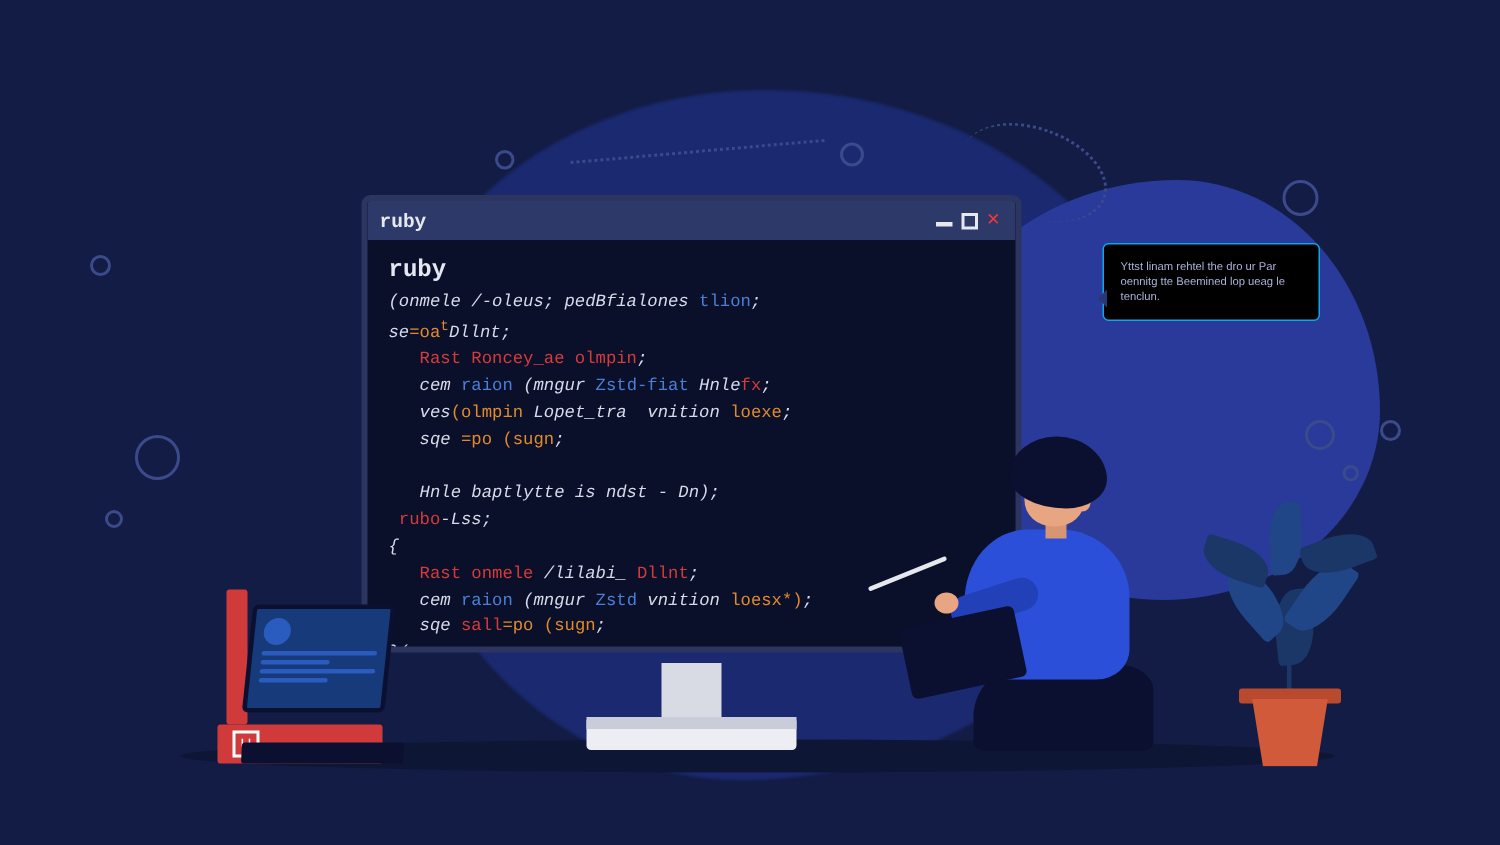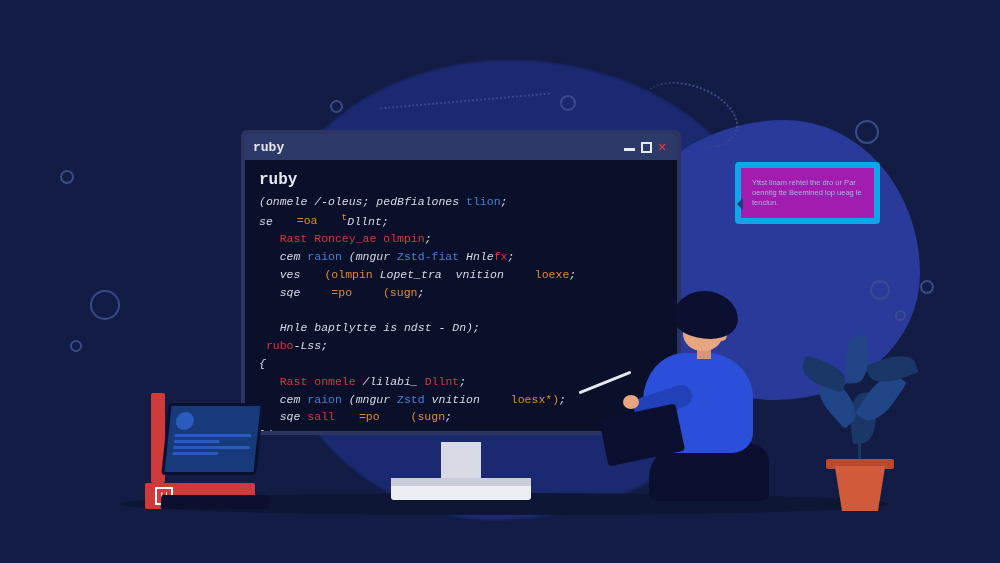--- a/index.html
+++ b/index.html
@@ -127,21 +127,21 @@
   
   .code {
     padding: 8px 14px;
     font-size: 11.5px;
     line-height: 1.55;
     color: #d7dae8;
     white-space: pre;
   }
   .code .heading { color: #e6e8f0; font-size: 16px; font-weight: bold; }
   .kw-red { color: #d43b3b; }
-  .kw-orange { color: #e08a2c; margin-left: 24px; }
+  .kw-orange { color: #e08a2c; }
   .kw-blue { color: #4a7fd6; text-align: right; }
   .kw-white { color: #d7dae8; font-style: italic; }
   
   .laptop {
     position: absolute;
     left: 165px;
     bottom: 60px;
     width: 105px;
     height: 100px;
   }
@@ -193,22 +193,22 @@
     font-size: 10px;
     text-align: center;
     line-height: 15px;
     font-family: sans-serif;
   }
   
   .bubble {
     position: absolute;
     left: 735px; top: 162px;
     width: 145px;
-    background: #a21caf;
-    border: 6px solid #0ea5e9;
+    background: #000000;
+    border: 1px solid #0ea5e9;
     border-radius: 4px;
     padding: 10px 11px;
     color: #aab2d8;
     font-family: Arial, sans-serif;
     font-size: 7.5px;
     line-height: 1.35;
   }
   .bubble::after {
     content: "";
     position: absolute;

